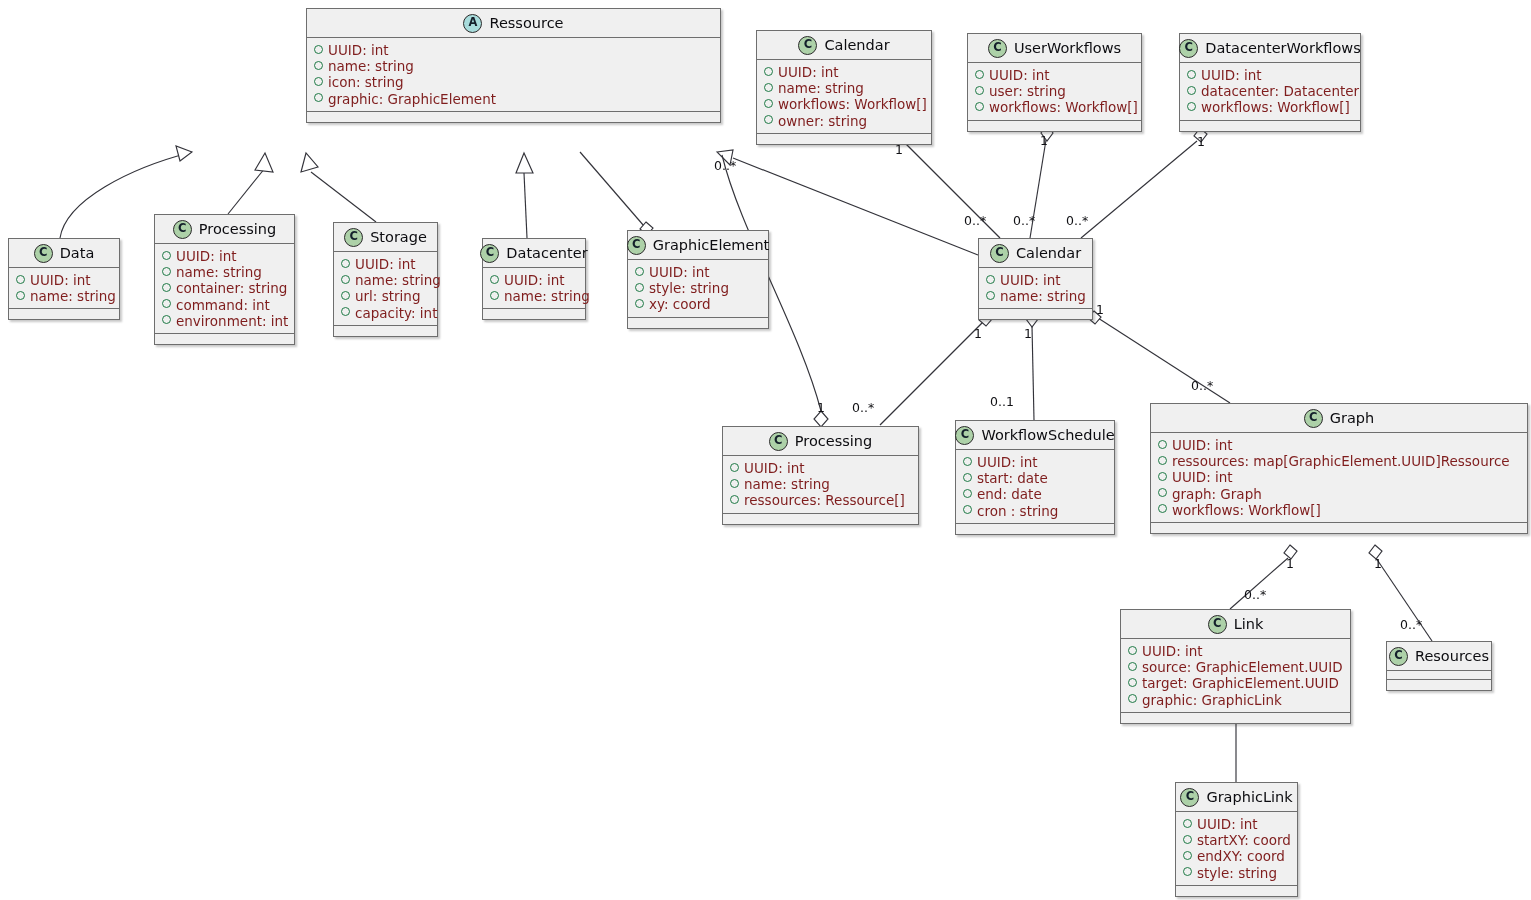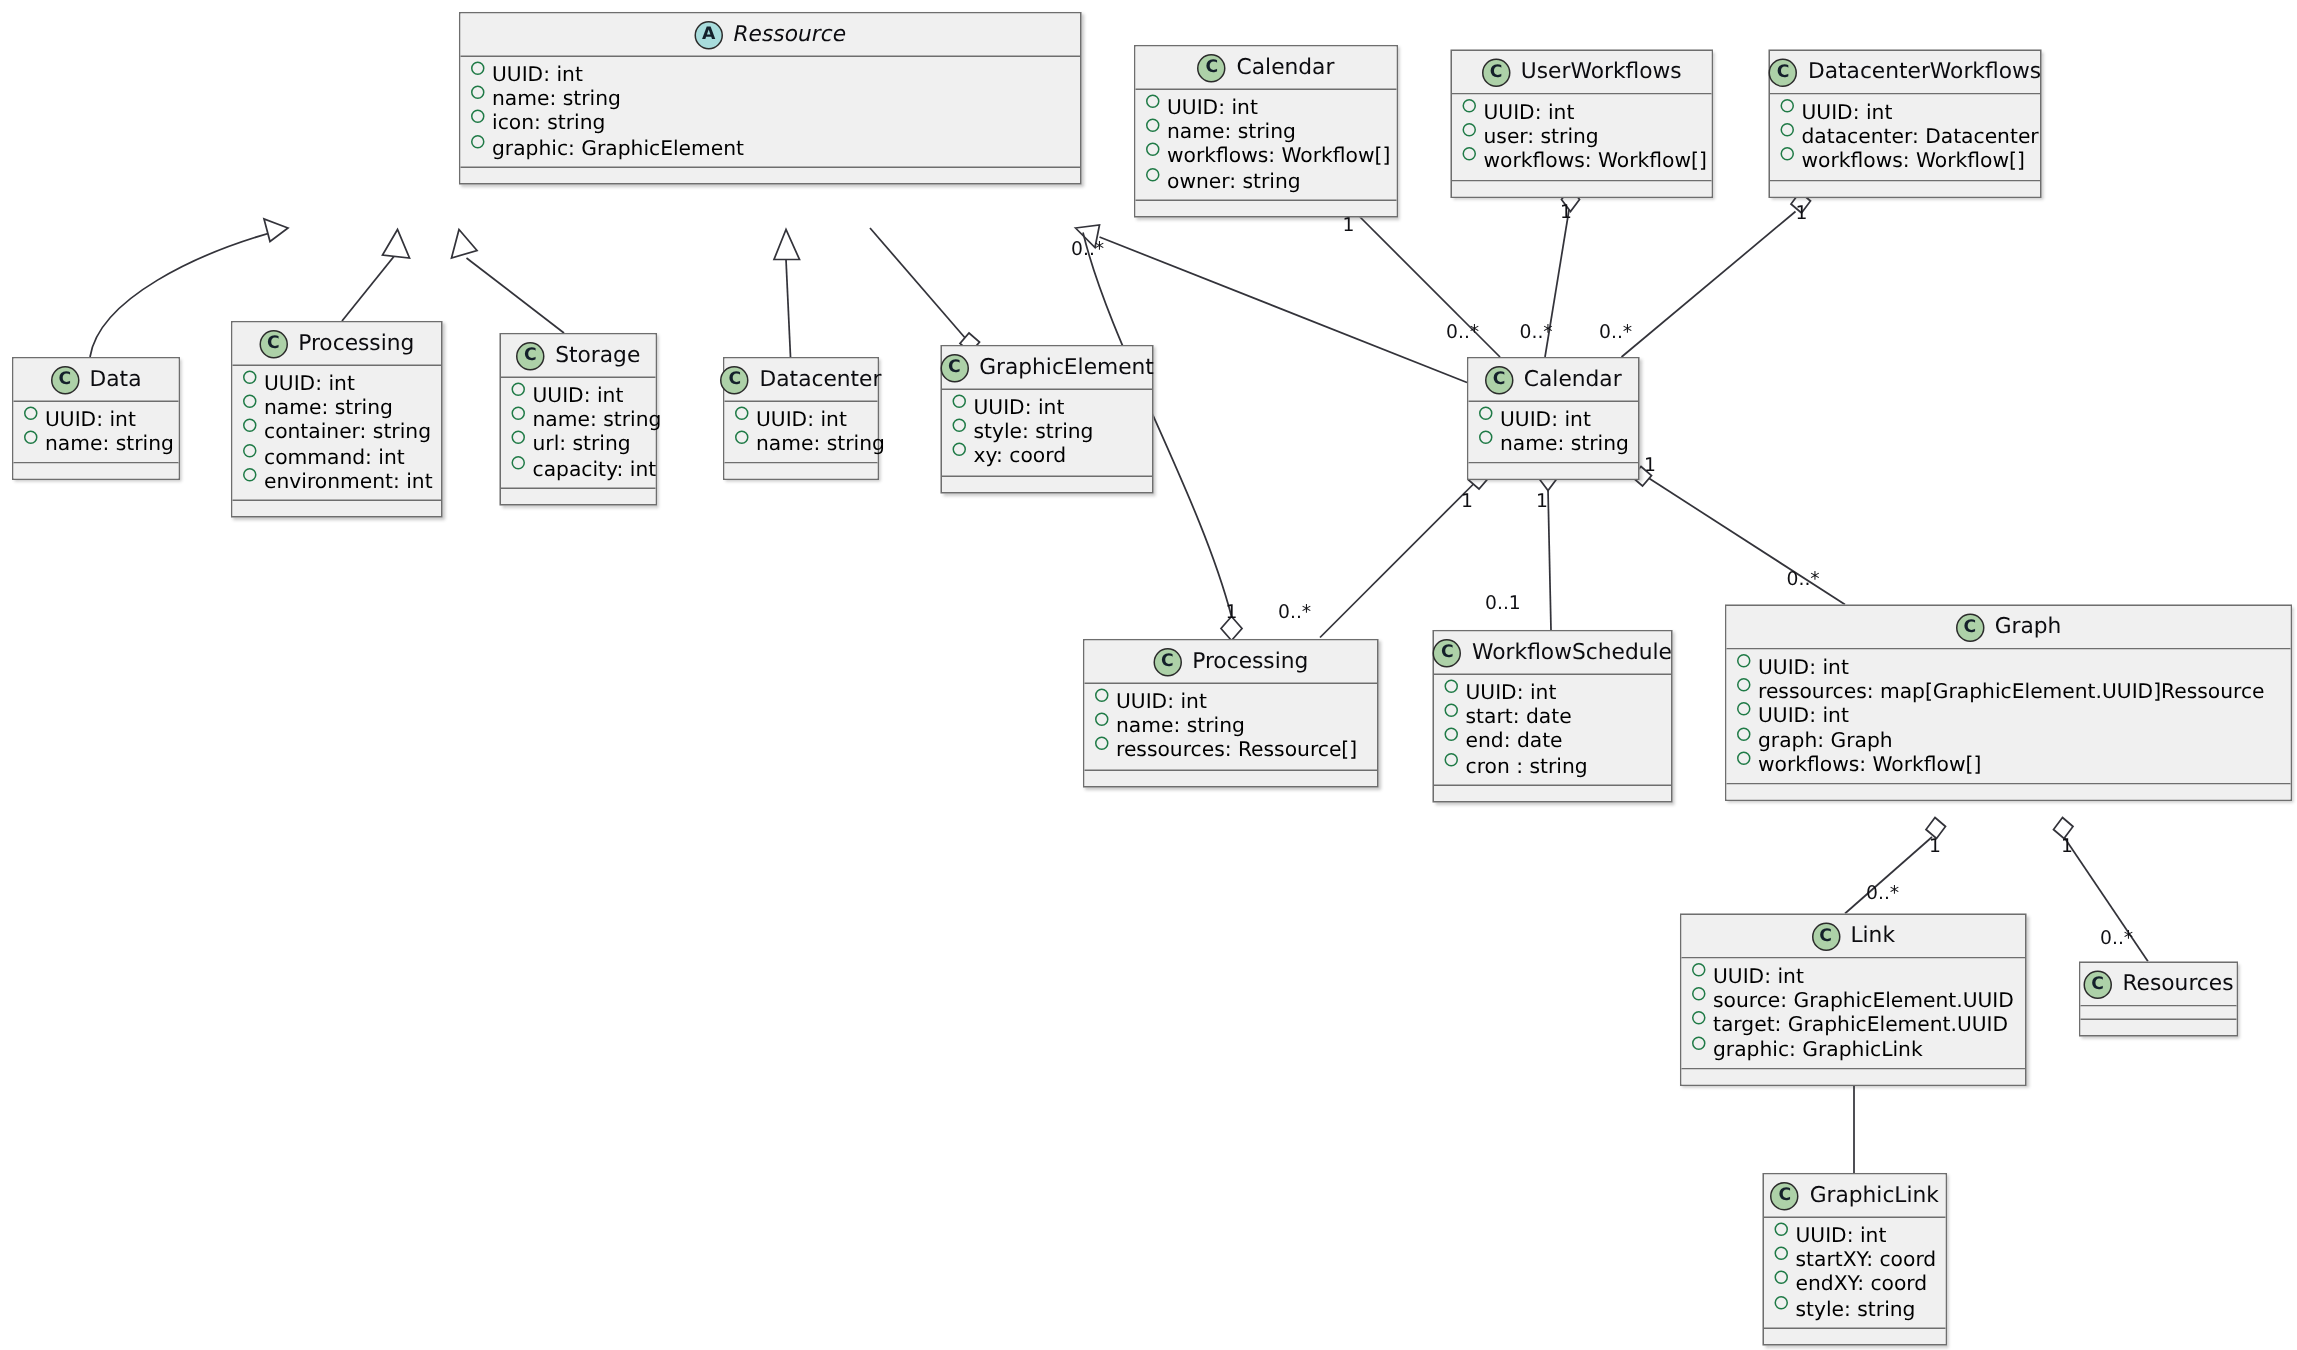--- a/index.html
+++ b/index.html
@@ -77,34 +77,34 @@
   }
   .badge.abstract {
     background: #a8dcdc;
   }
   .cls-title {
     font-size: 14.5px;
     color: #0c0c10;
     white-space: nowrap;
     font-family: "DejaVu Sans", "Liberation Sans", sans-serif;
   }
-  .cls-title.italic { font-style: italic; }
+  .cls-title.italic { }
   .cls-attrs {
     box-sizing: border-box;
     padding: 4px 8px 4px 7px;
     border-bottom: 1px solid #6e6e6e;
     background: #f0f0f0;
   }
   .attr {
     font-size: 13.5px;
-    color: #000000;
+    color: #7f1d1d;
     line-height: 16.2px;
     white-space: nowrap;
     display: flex;
-    align-items: flex-start;
+    align-items: center;
     gap: 5px;
     font-family: "DejaVu Sans", "Liberation Sans", sans-serif;
   }
   .vis {
     flex: 0 0 auto;
     width: 7px; height: 7px;
     border: 1.2px solid #1f7a46;
     border-radius: 50%;
     background: transparent;
     position: relative;

